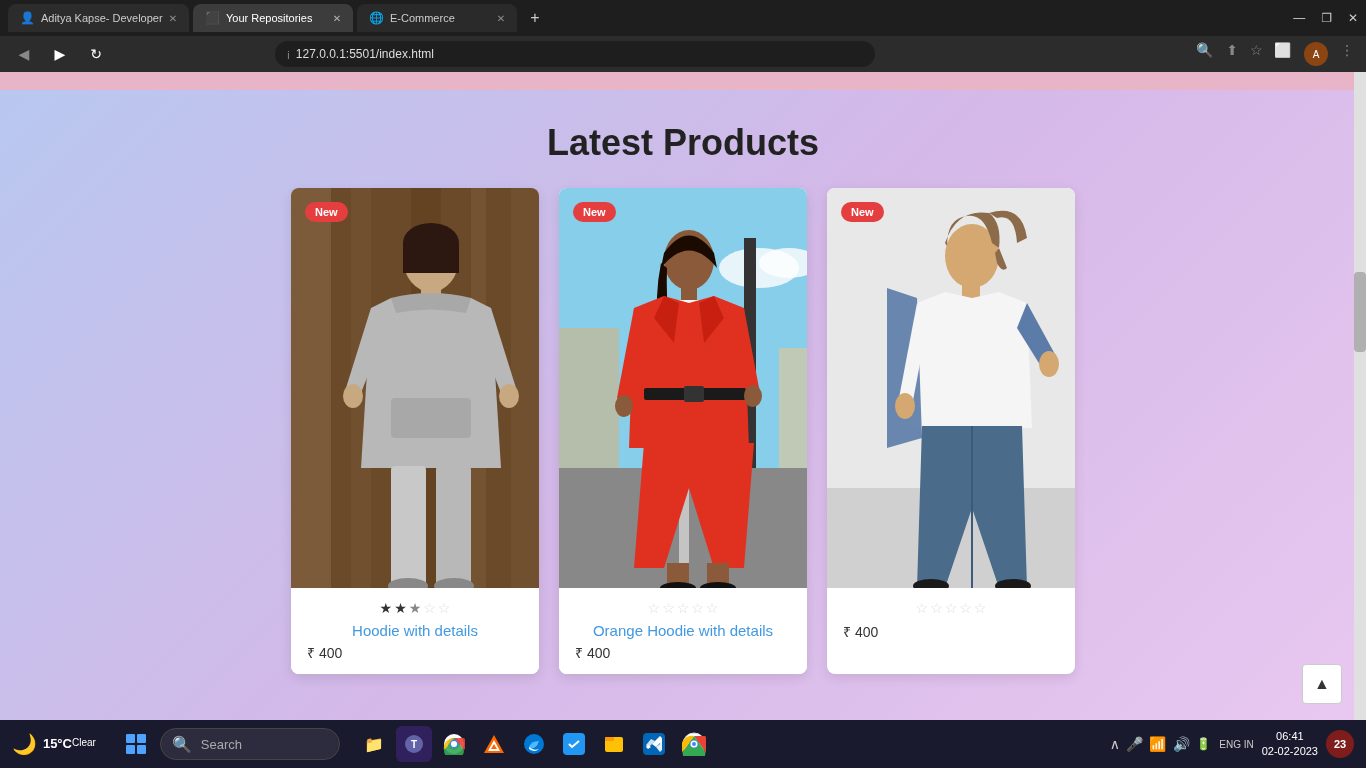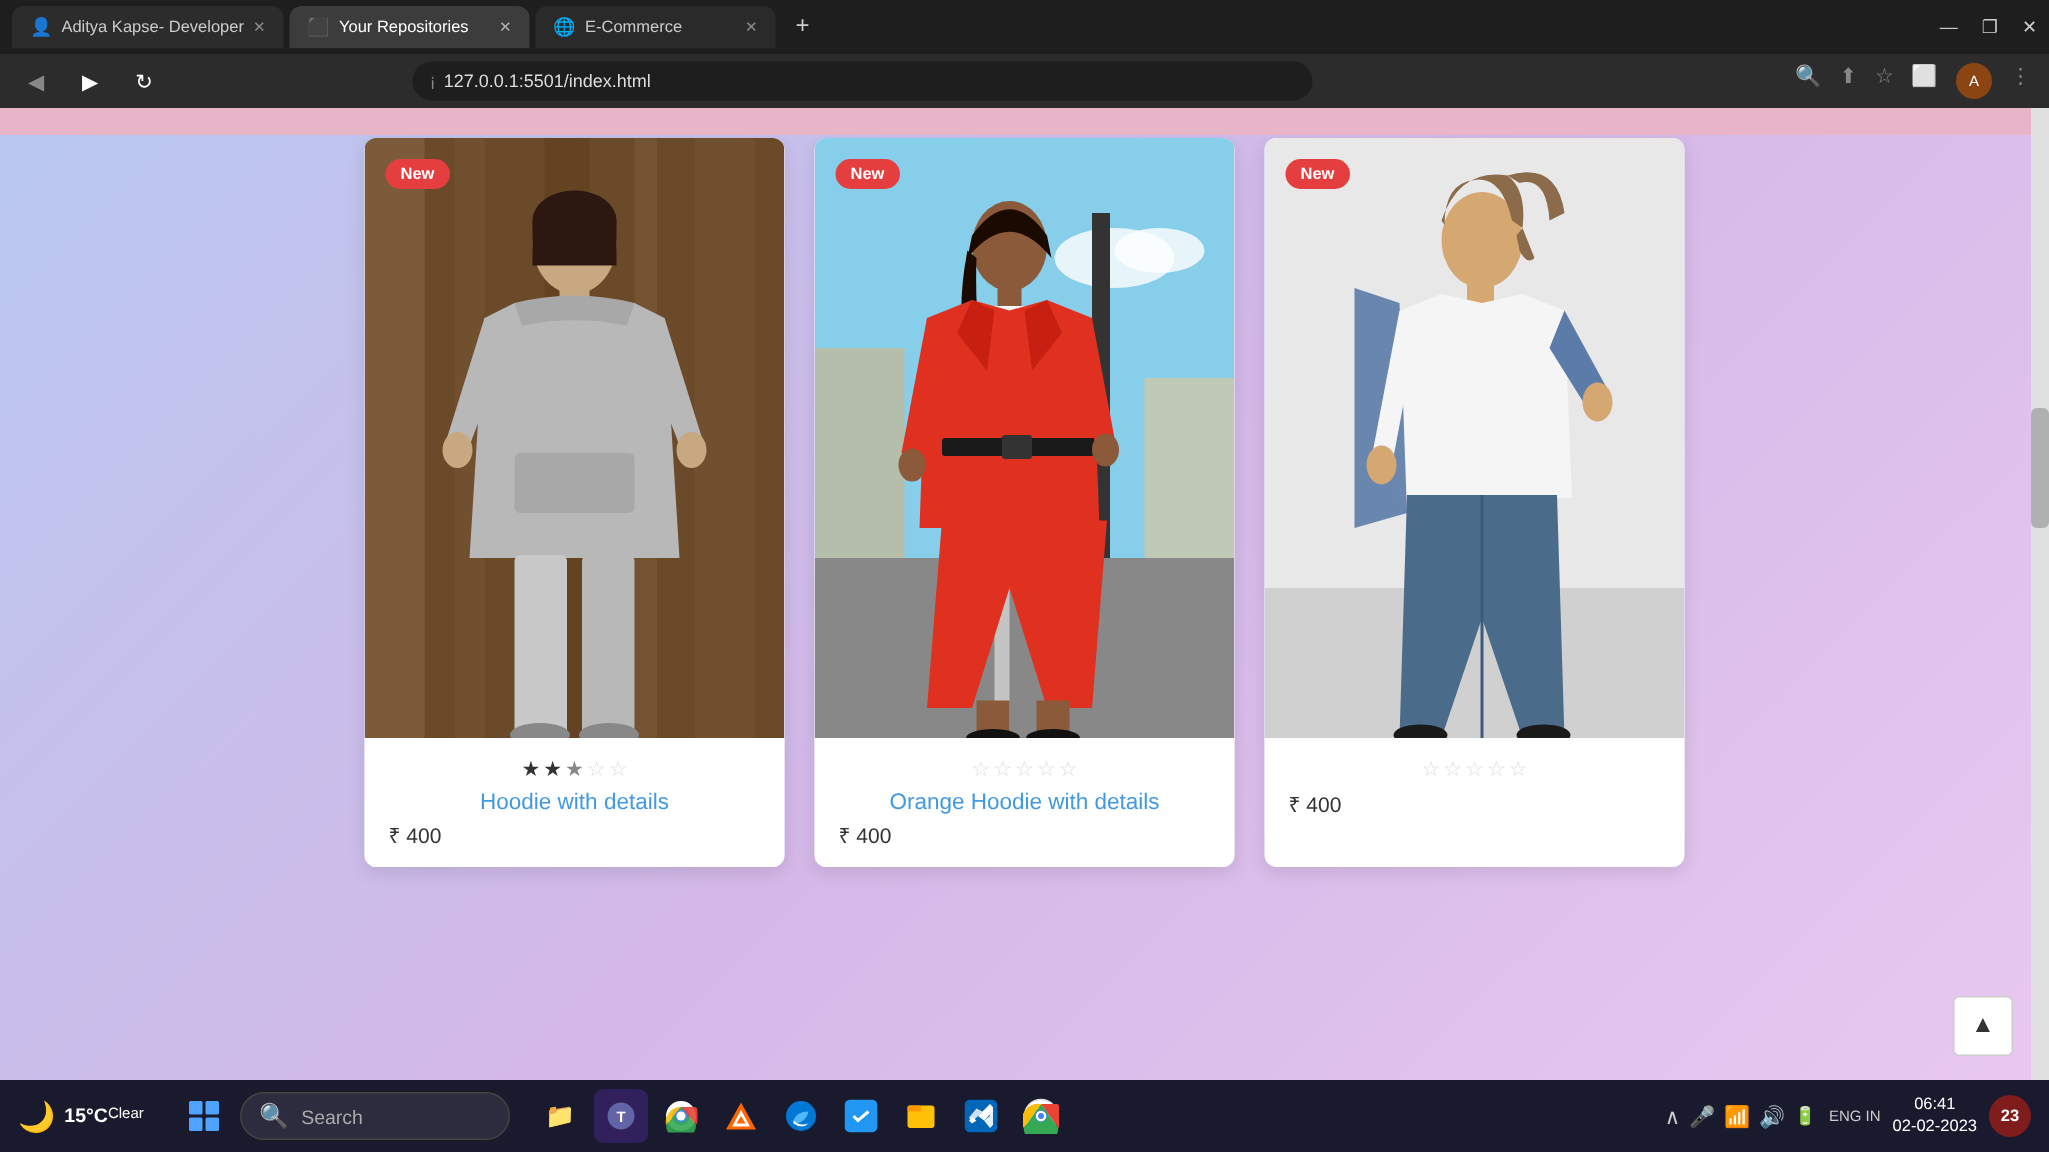--- a/index.html
+++ b/index.html
@@ -128,21 +128,21 @@
     .products-grid {
       display: flex;
       gap: 20px;
       justify-content: center;
     }
 
     .product-card {
       background: #fff;
       border-radius: 8px;
       overflow: hidden;
-      width: 280px;
+      width: 248px;
       box-shadow: 0 4px 12px rgba(0,0,0,0.1);
     }
 
     .product-image-container {
       position: relative;
       width: 280px;
       height: 400px;
       overflow: hidden;
     }
 
@@ -405,20 +405,21 @@
     <span style="cursor:pointer;">☆</span>
     <span style="cursor:pointer;">⬜</span>
     <span style="cursor:pointer;width:24px;height:24px;border-radius:50%;background:#8B4513;display:inline-flex;align-items:center;justify-content:center;color:#fff;font-size:10px;">A</span>
     <span style="cursor:pointer;">⋮</span>
   </div>
 </div>
 
 <div class="website">
   <div class="pink-bar"></div>
 
+  <h1 class="page-title">Latest Products</h1>
 
   <div class="products-grid">
 
     <div class="product-card">
       <div class="product-image-container">
         <span class="new-badge">New</span>
         
         <svg width="280" height="400" viewBox="0 0 280 400">
 
           <rect width="280" height="400" fill="#6B4A2A"></rect>

